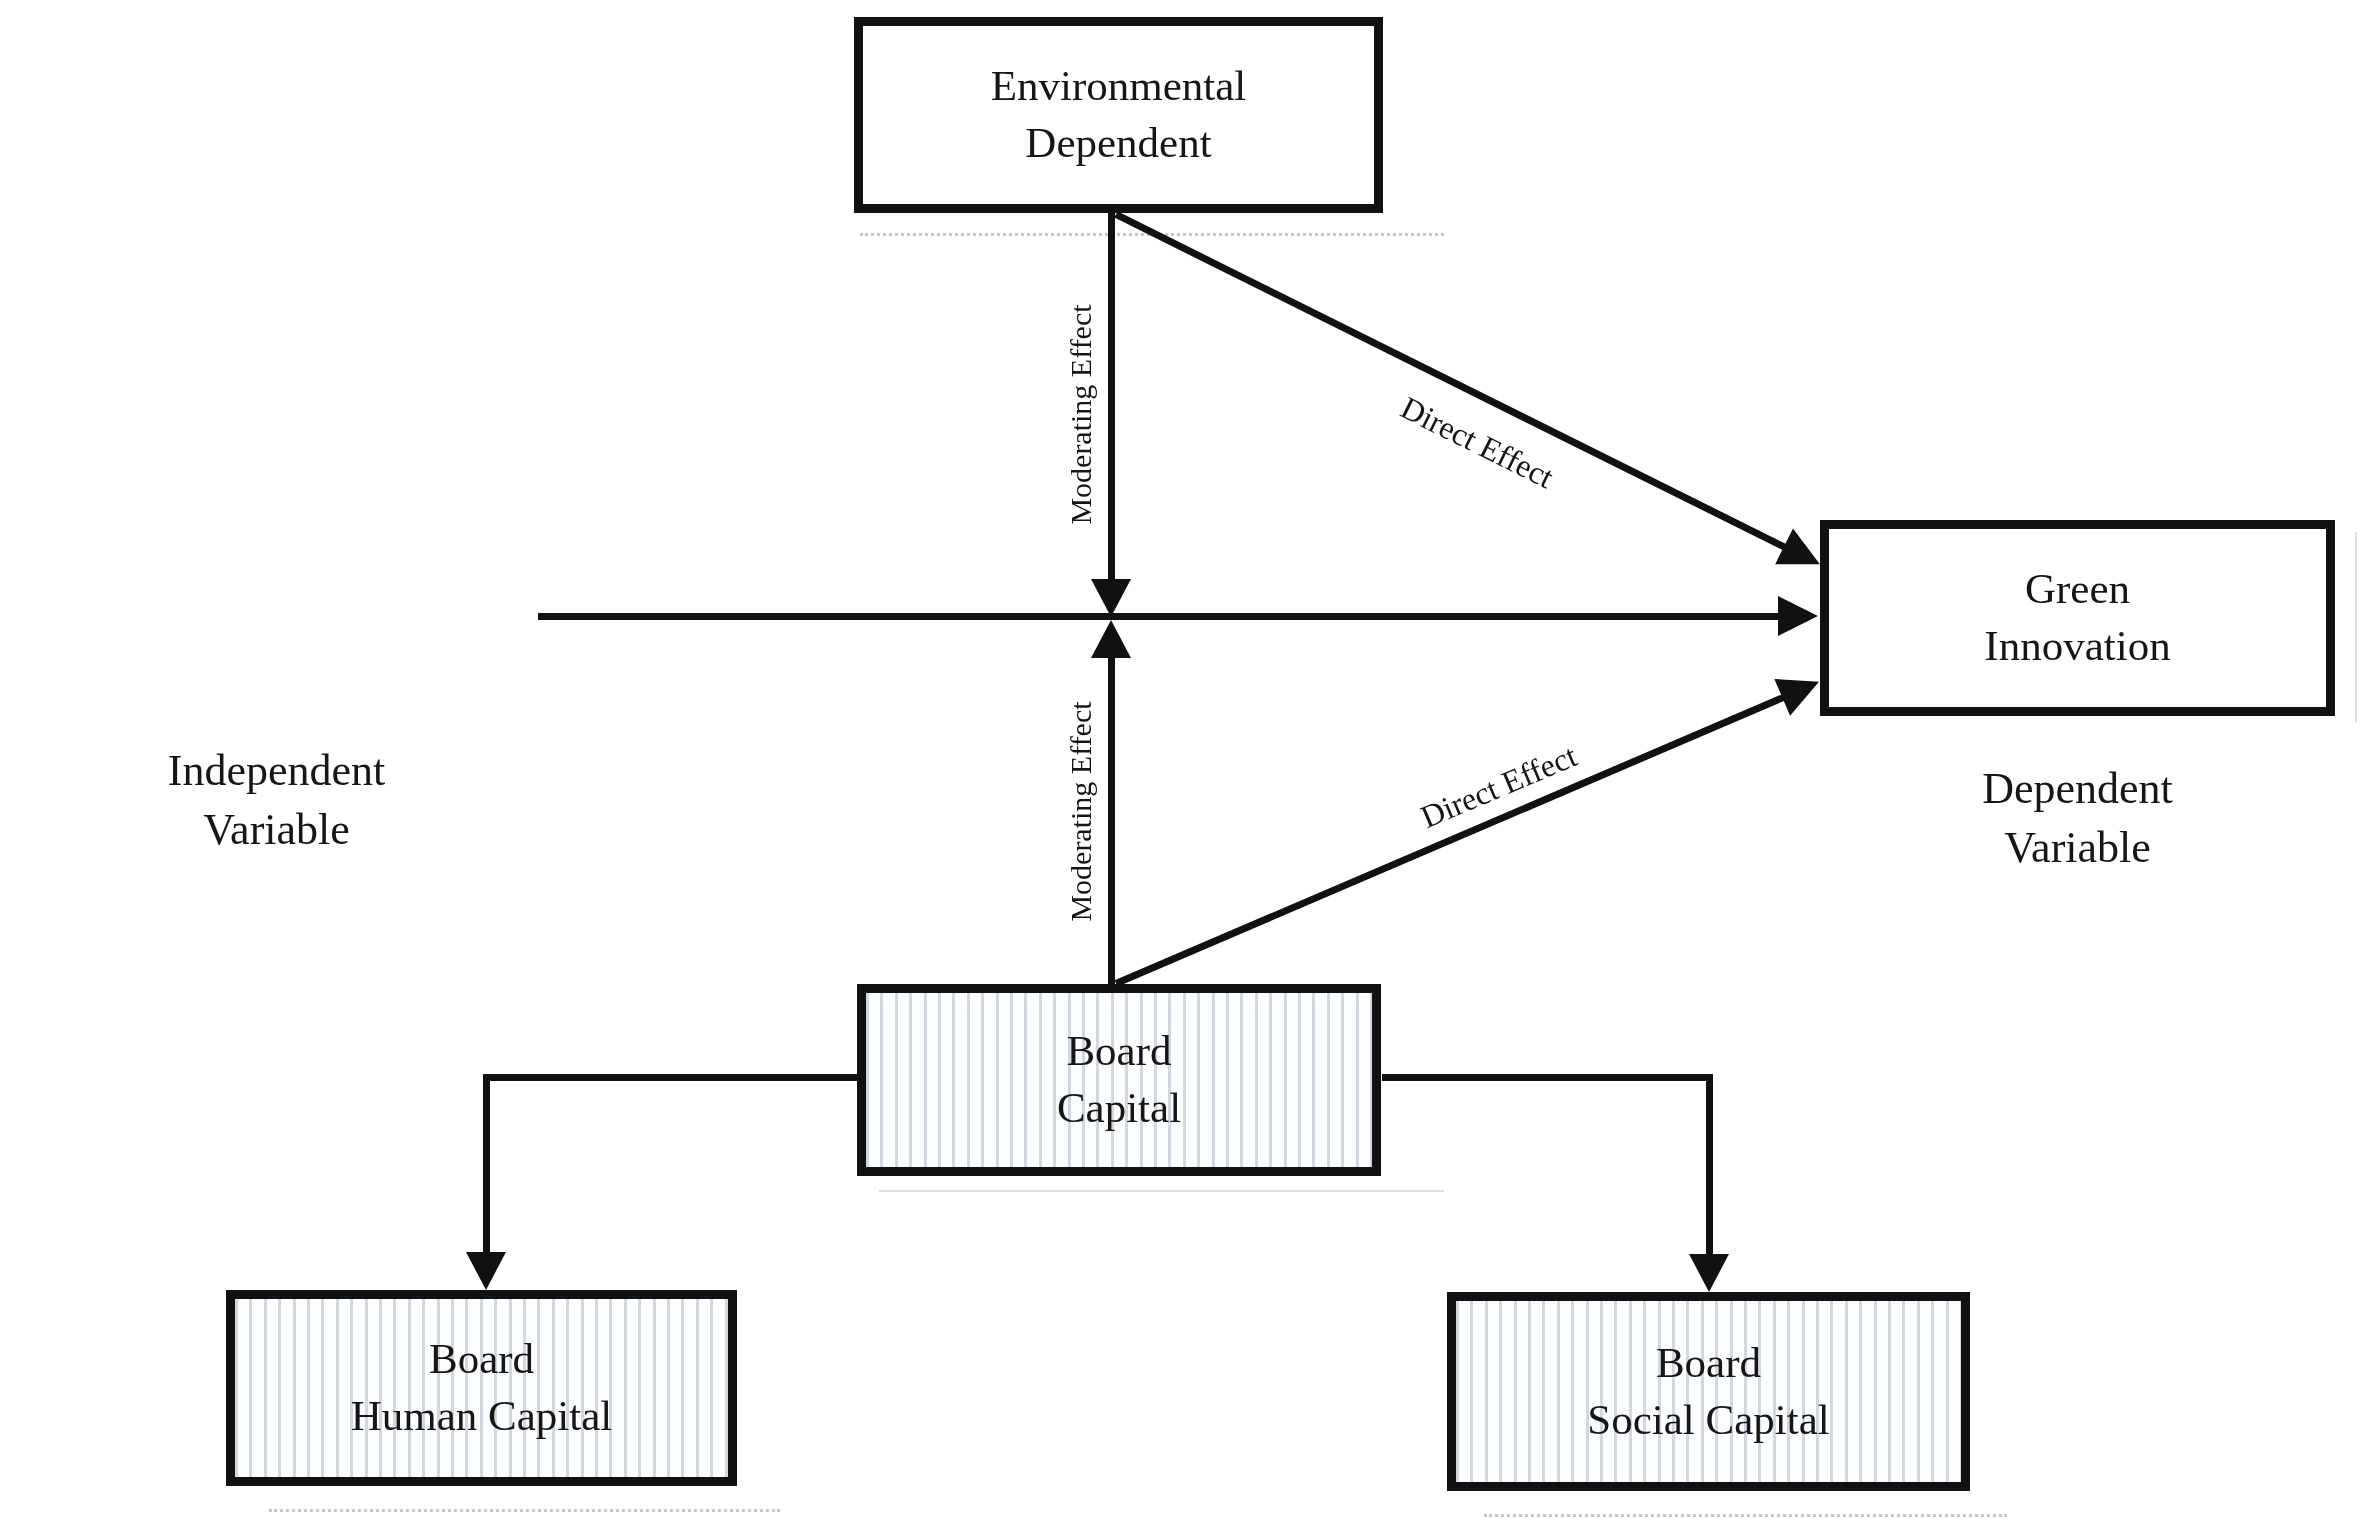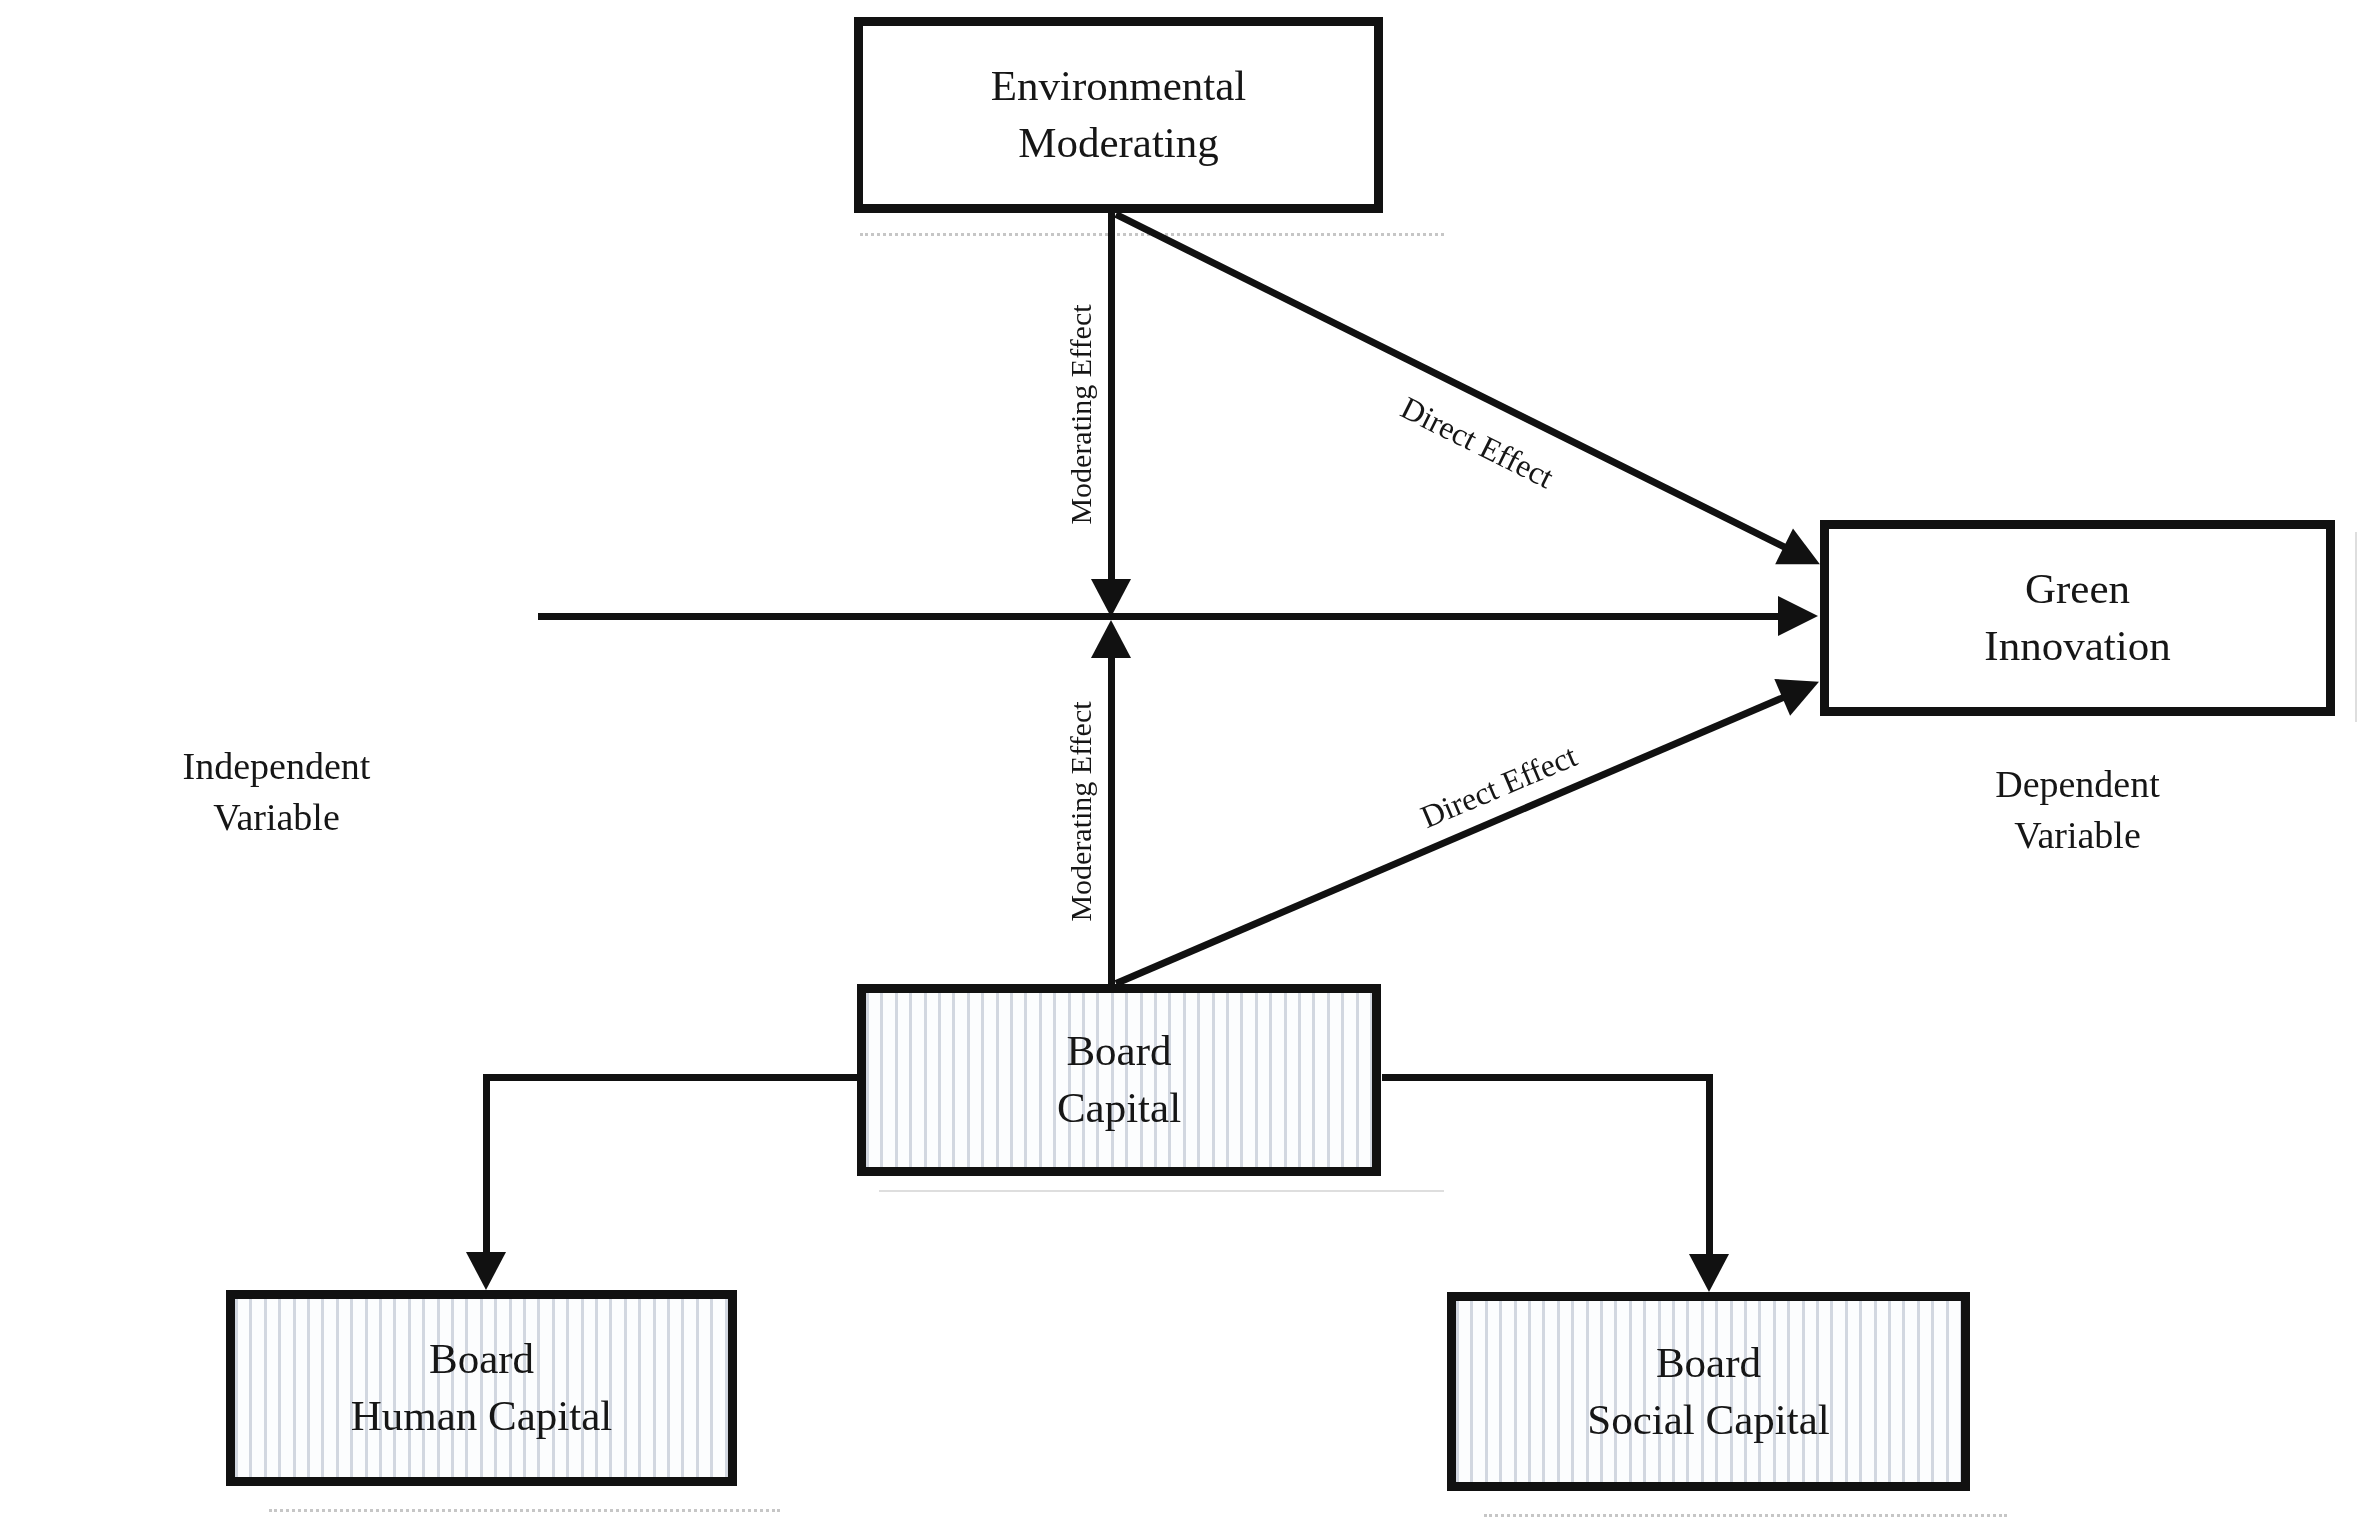--- a/index.html
+++ b/index.html
@@ -40,21 +40,21 @@
   }
   .node-label {
     font-size: 43px;
     line-height: 1.32;
     color: var(--text);
     text-align: center;
     white-space: pre-line;
   }
   .var-label {
     position: absolute;
-    font-size: 38px;
+    font-size: 44px;
     line-height: 1.35;
     color: var(--text);
     text-align: center;
     white-space: pre-line;
   }
   .line { position: absolute; background: var(--line); }
   .line.h { height: 6.8px; }
   .line.v { width: 6.8px; }
   .diag { transform-origin: 0 50%; }
   .head { position: absolute; width: 0; height: 0; }
@@ -132,21 +132,21 @@
     <span class="head head-down"></span>
   </div>
 
   <div class="edge-label moderating rot-ccw" style="left:876px; top:397px; width:410px; height:35px;">Moderating Effect</div>
   <div class="edge-label moderating rot-ccw" style="left:876px; top:794px; width:410px; height:35px;">Moderating Effect</div>
   <div class="edge-label rot-down" style="left:1332px; top:424px; width:289px; height:40px;">Direct Effect</div>
   <div class="edge-label rot-up" style="left:1355px; top:768px; width:289px; height:40px;">Direct Effect</div>
 
   <div class="node" style="left:854px; top:16.7px; width:529px; height:196px;">
     <span class="node-label">Environmental
-Moderating</span>
+Dependent</span>
   </div>
 
   <div class="var-label" style="left:15px; top:741px; width:523px;">Independent
 Variable</div>
 
   <div class="node" style="left:1820px; top:520px; width:515px; height:196px;">
     <span class="node-label">Green
 Innovation</span>
   </div>
   <div class="var-label" style="left:1820px; top:759px; width:515px;">Dependent

